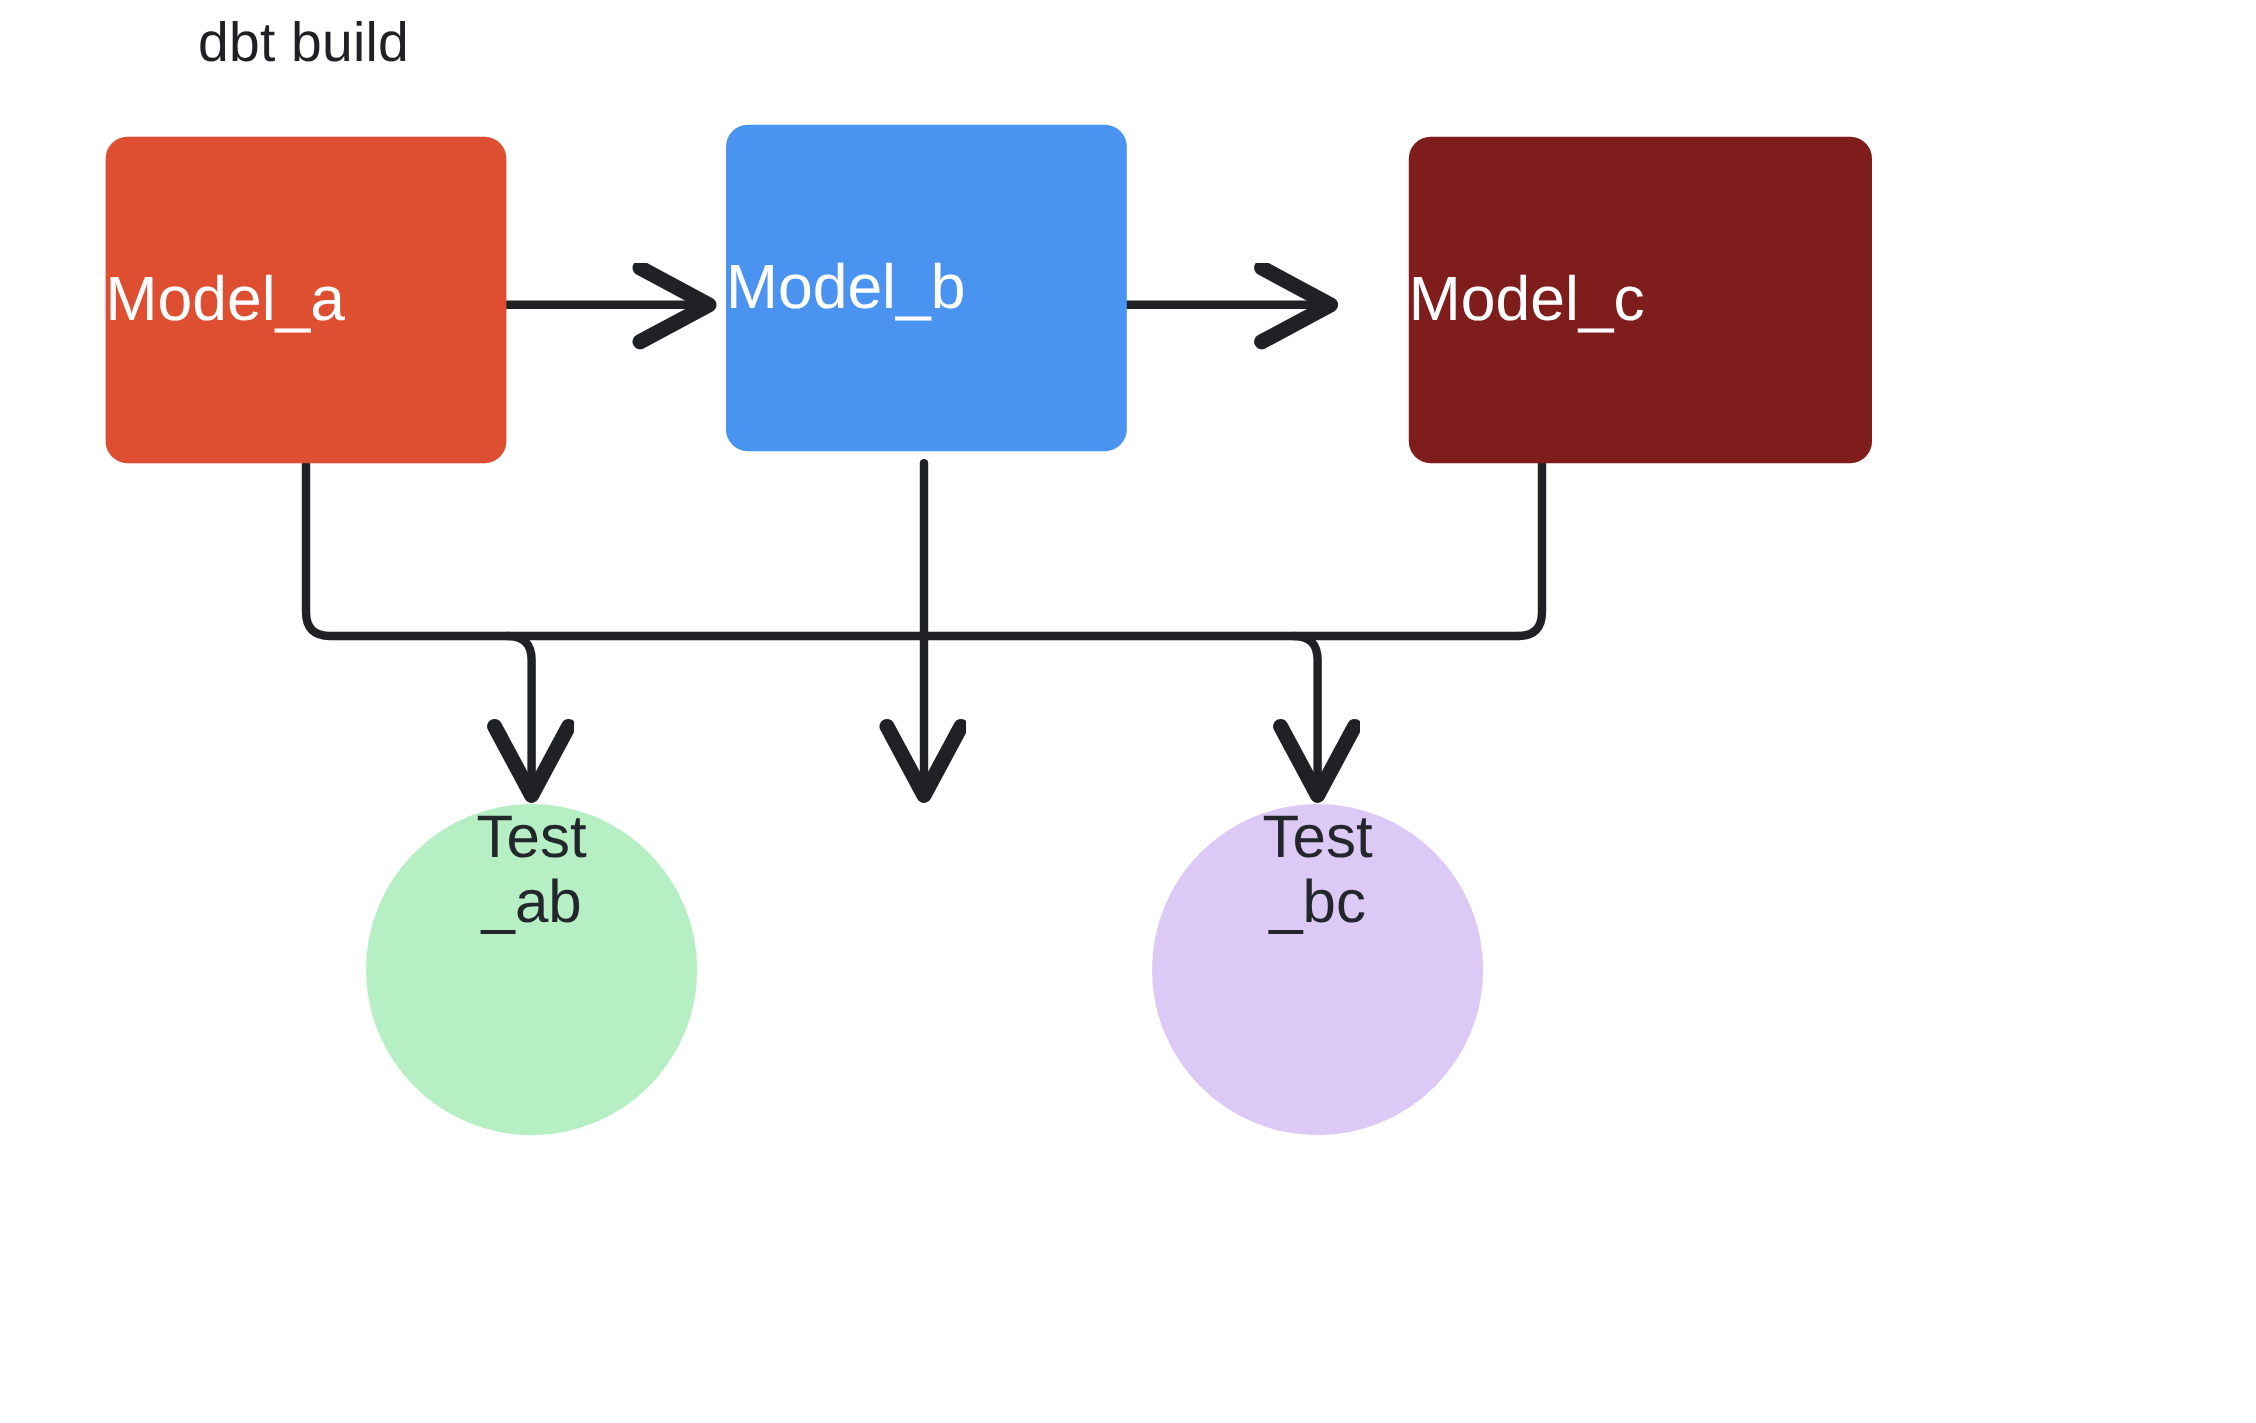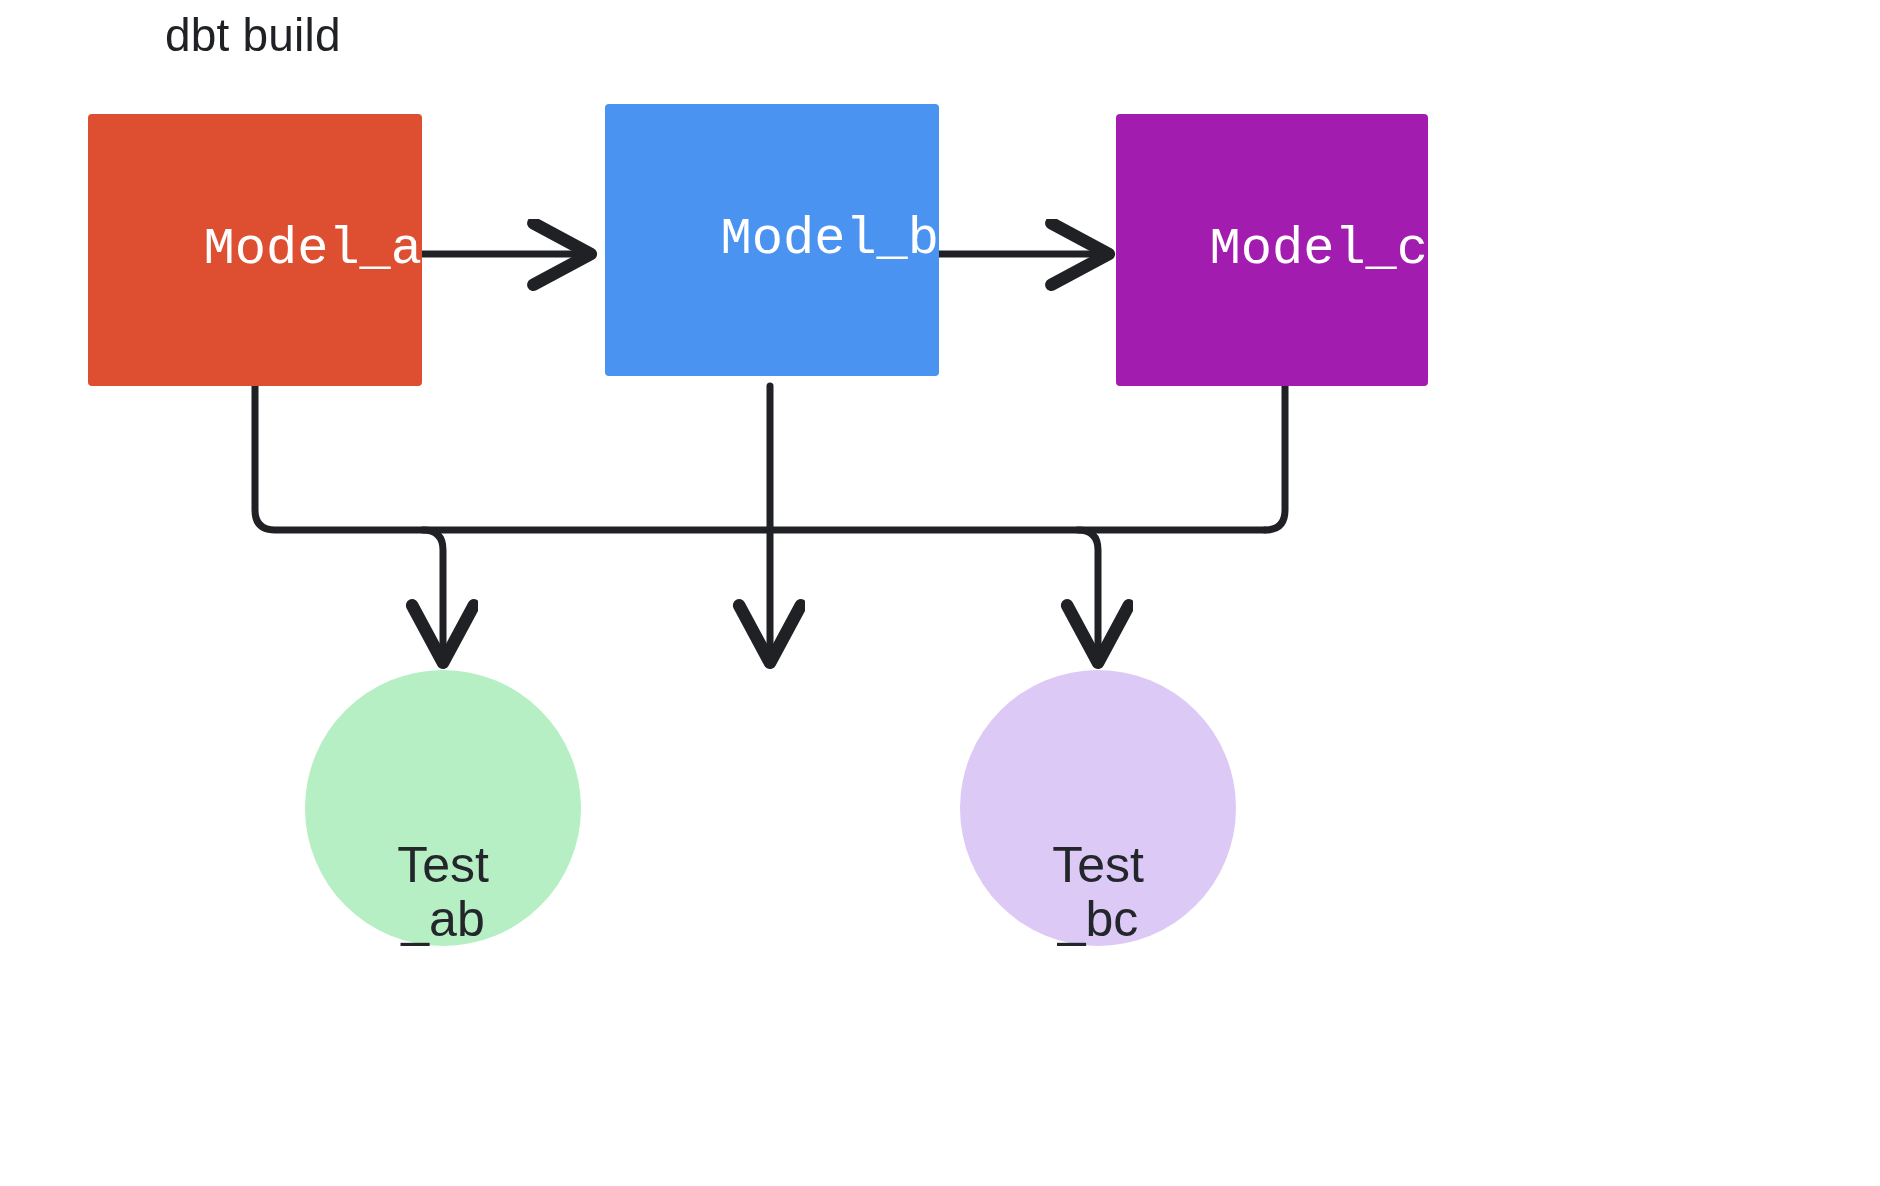--- a/index.html
+++ b/index.html
@@ -29,38 +29,37 @@
     position: absolute;
     left: 165px;
     top: 8px;
     font-size: 46px;
     color: #1f2124;
     letter-spacing: 0.2px;
     white-space: nowrap;
   }
   .model-node {
     position: absolute;
-    border-radius: 4px;
+    border-radius: 18px;
     display: flex;
     align-items: center;
-    justify-content: flex-end;
+    justify-content: flex-start;
     box-sizing: border-box;
-    font-family: Liberation Mono, monospace;
   }
   .model-label {
     font-size: 52px;
     color: #ffffff;
     white-space: nowrap;
     line-height: 1.05;
   }
   .test-node {
     position: absolute;
     border-radius: 50%;
     display: flex;
-    align-items: flex-end;
+    align-items: flex-start;
     justify-content: center;
     box-sizing: border-box;
   }
   .test-label {
     font-size: 50px;
     color: #23272b;
     text-align: center;
     line-height: 1.08;
     white-space: pre-line;
   }
@@ -99,21 +98,21 @@
   </svg>
 
   <div class="model-node" style="left:88px; top:114px; width:334px; height:272px; background:#DE4E30;">
     <span class="model-label">Model_a</span>
   </div>
 
   <div class="model-node" style="left:605px; top:104px; width:334px; height:272px; background:#4A93F0;">
     <span class="model-label">Model_b</span>
   </div>
 
-  <div class="model-node" style="left:1116px; top:114px; width:312px; height:272px; background:#a21caf;">
+  <div class="model-node" style="left:1174px; top:114px; width:386px; height:272px; background:#7f1d1d;">
     <span class="model-label">Model_c</span>
   </div>
 
   <div class="test-node" style="left:305px; top:670px; width:276px; height:276px; background:#B6EFC4;">
     <span class="test-label">Test
 _ab</span>
   </div>
 
 
   <div class="test-node" style="left:960px; top:670px; width:276px; height:276px; background:#DDC9F6;">

